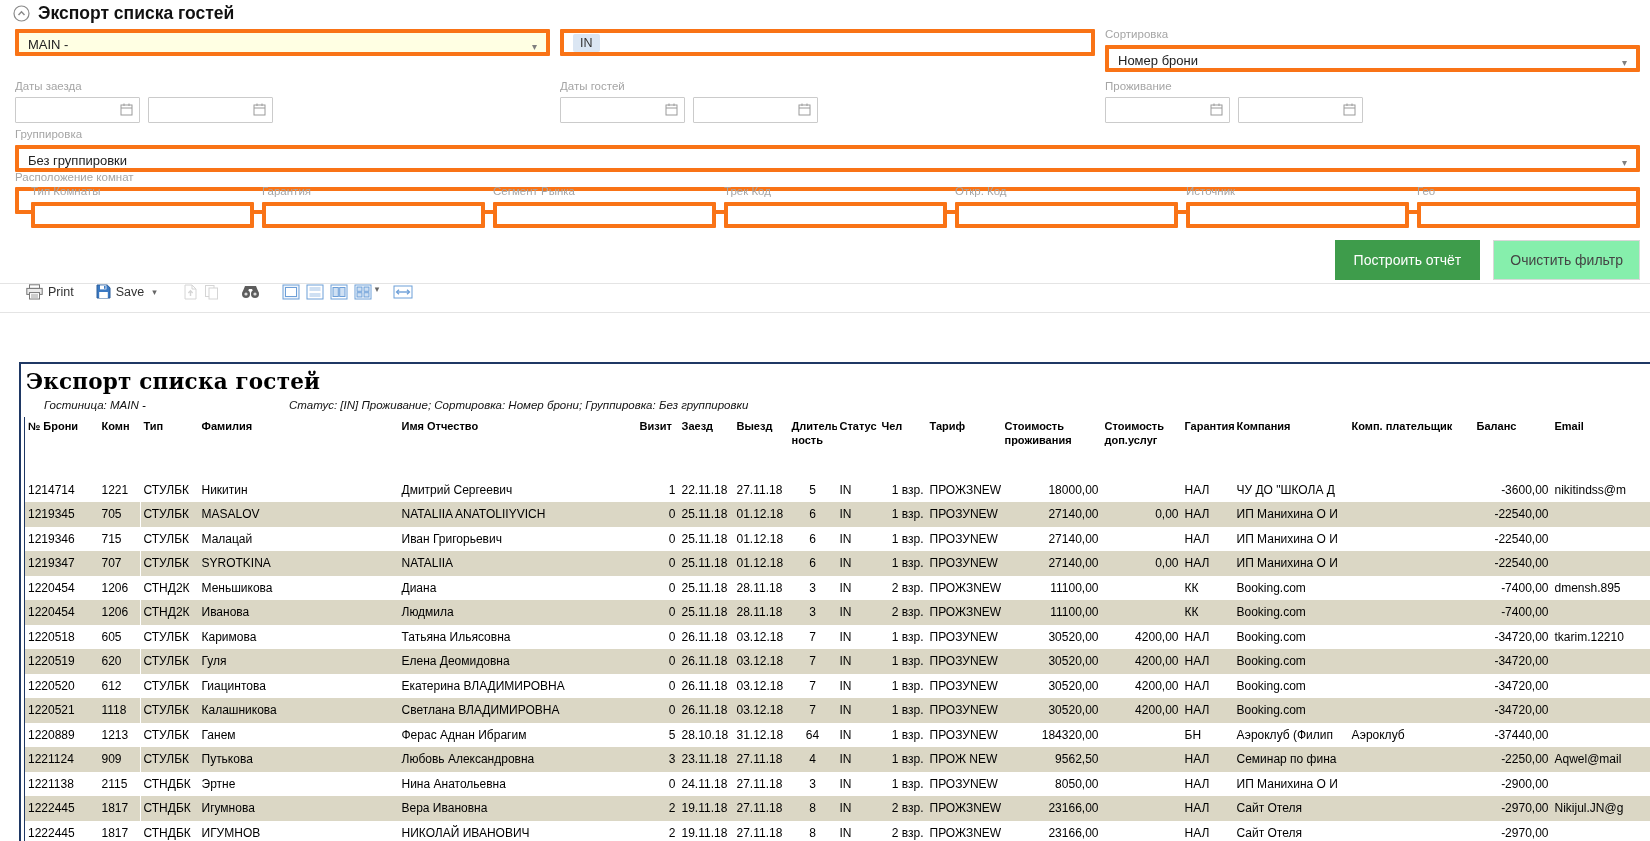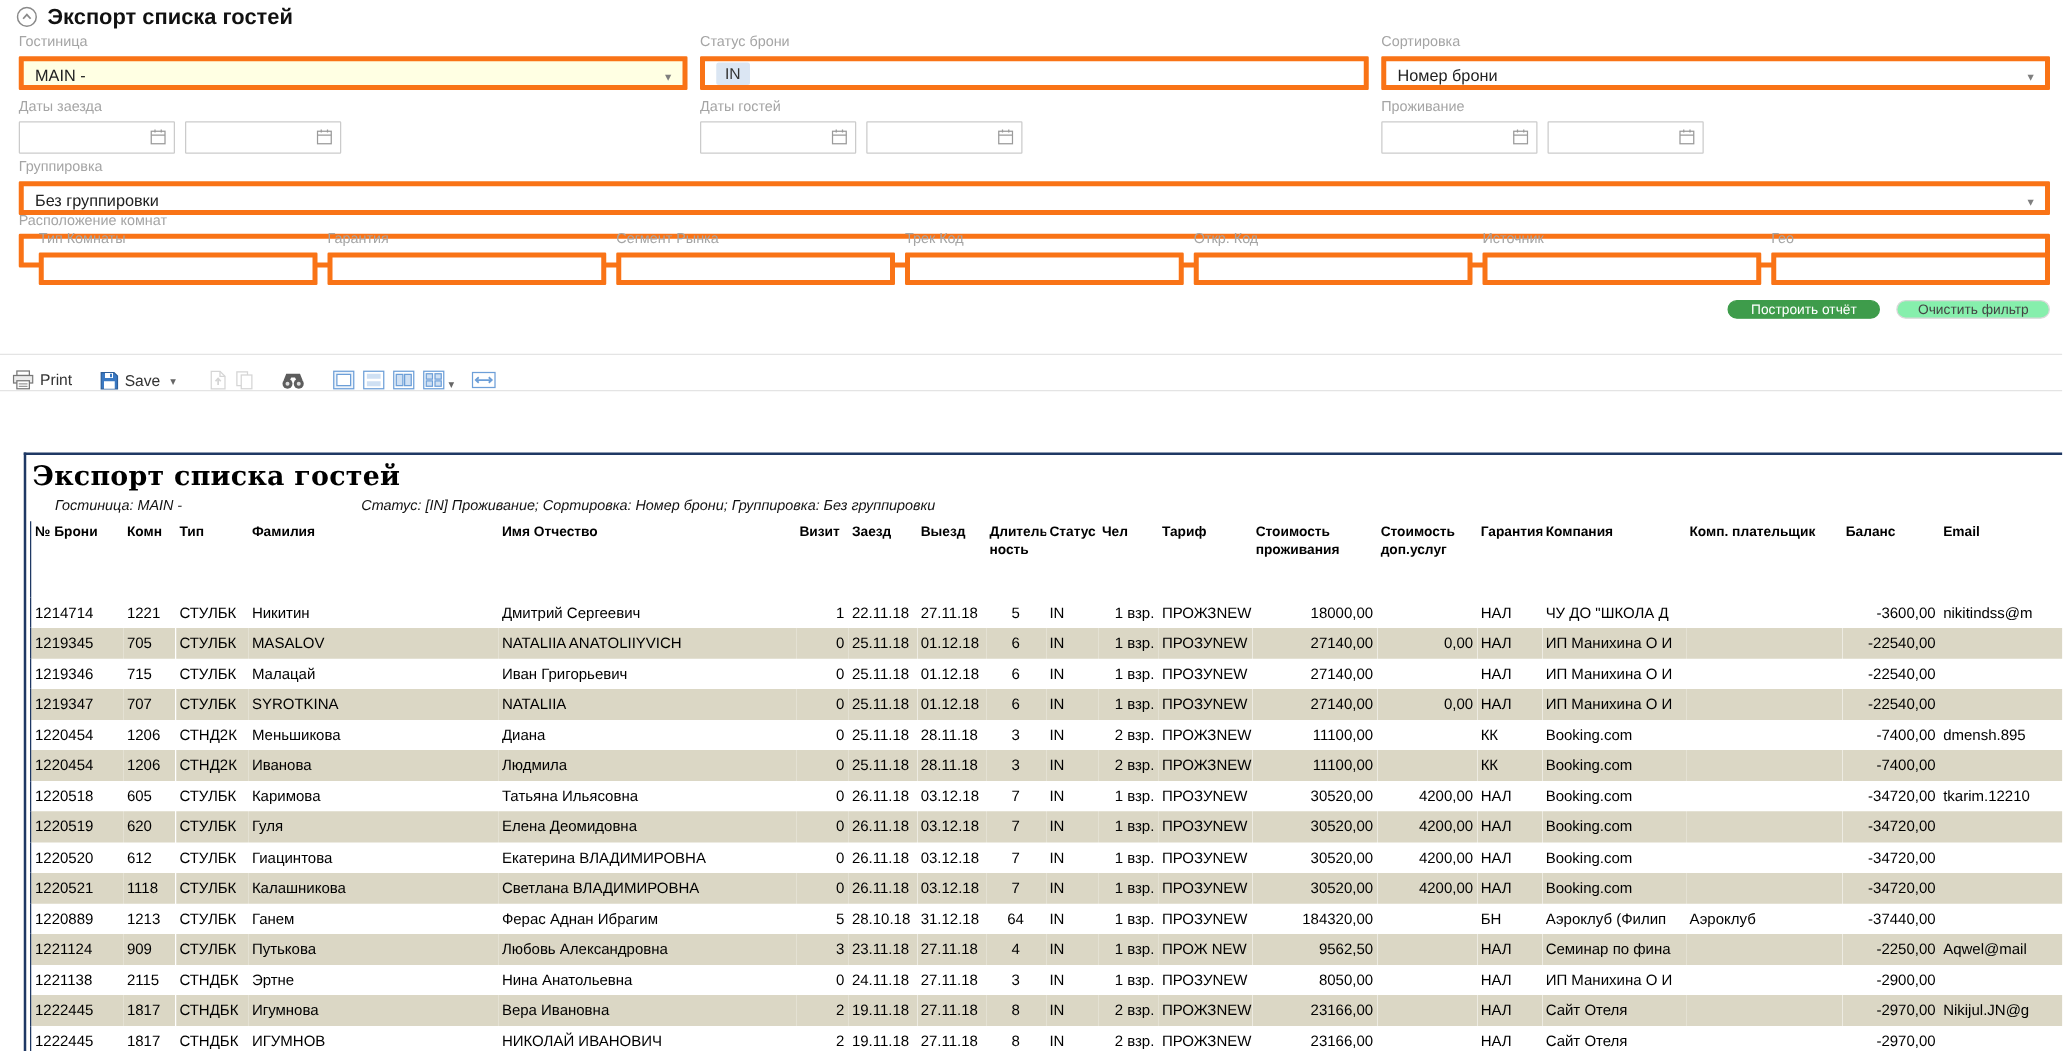--- a/index.html
+++ b/index.html
@@ -24,27 +24,27 @@
   .control.small { height:26px; }
   .control.yellow { background:#ffffe3; }
   .caret { margin-left:auto; color:#7f7f7f; font-size:10px; line-height:1; }
   .chip { background:#dbe6f3; border-radius:2px; padding:2px 7px; font-size:12.5px; color:#333; }
 
   .date-pair { display:flex; gap:8px; }
   .date-input { width:125px; height:26px; border:1px solid #cbcbcb; background:#fff; display:flex;
                 align-items:center; justify-content:flex-end; padding:0 6px; border-radius:1px; }
 
   .buttons-row { position:absolute; top:240px; right:10px; display:flex; gap:13px; }
-  .btn { height:15px; font-size:11px; border-radius:10px; cursor:pointer; font-family:inherit; }
+  .btn { height:40px; font-size:14px; border-radius:0; cursor:pointer; font-family:inherit; }
   .btn-green { background:var(--accent-green,#3e9c4b); color:#fff; border:1px solid var(--accent-green,#3e9c4b); padding:0 18px; }
   .btn-clear { background:#86efac; color:#444; border:1px solid #d8d8d8; padding:0 16px; }
 
   
   .toolbar { position:absolute; top:283px; left:0; right:0; height:30px; border-top:1px solid #e4e4e4;
-             border-bottom:1px solid #e4e4e4; display:flex; align-items:flex-end; padding-left:10px;
+             border-bottom:1px solid #e4e4e4; display:flex; align-items:flex-start; padding-left:26px;
              font-size:12.5px; color:#333; }
   .tb-group { display:flex; align-items:center; gap:5px; }
   .tb-gap-s { width:14px; } .tb-gap-m { width:22px; } .tb-gap-l { width:26px; }
   .tb-icon { display:flex; align-items:center; }
   .tb-icon.disabled { opacity:.35; }
   .tb-icon + .tb-icon { margin-left:6px; }
   .tb-caret { font-size:9px; color:#666; margin-left:3px; }
 
   
   .report { position:absolute; top:362px; left:19px; right:0; bottom:0; background:#fff;
@@ -74,28 +74,26 @@
       <svg width="17" height="17" viewBox="0 0 17 17">
           <circle cx="8.5" cy="8.5" r="7.5" fill="none" stroke="#8a8a8a" stroke-width="1.2"></circle>
           <polyline points="5.5,10 8.5,6.7 11.5,10" fill="none" stroke="#8a8a8a" stroke-width="1.4"></polyline>
         </svg>
     </span>
     <h1>Экспорт списка гостей</h1>
   </div>
 
   <div class="frow frow-1">
     <div class="field">
-      <label>Гостиница</label>
       <div class="control yellow">
         <span>MAIN -</span>
         <span class="caret">▾</span>
       </div>
     </div>
     <div class="field">
-      <label>Статус брони</label>
       <div class="control">
         <span class="chip">IN</span>
       </div>
     </div>
     <div class="field">
       <label>Сортировка</label>
       <div class="control">
         <span>Номер брони</span>
         <span class="caret">▾</span>
       </div>

